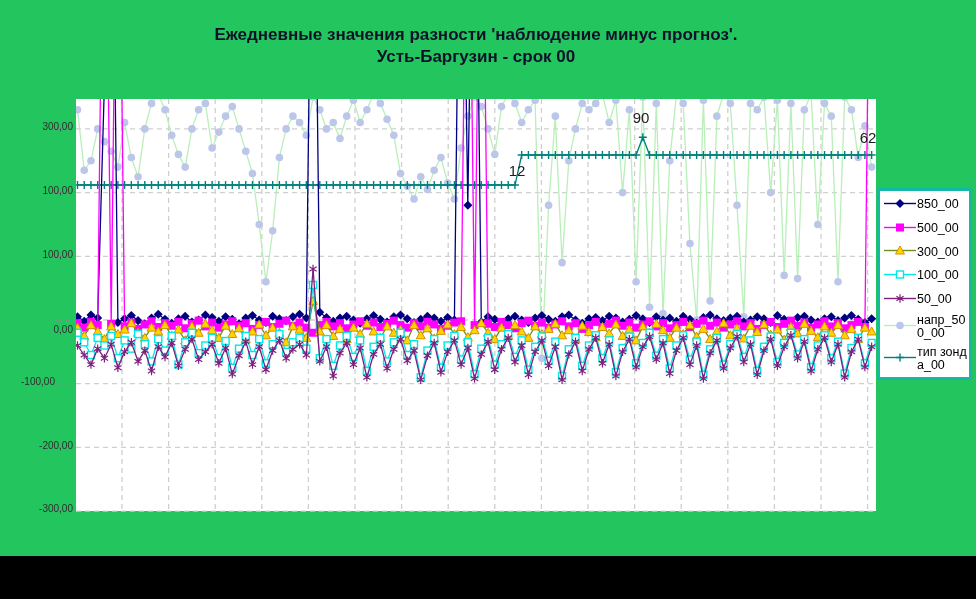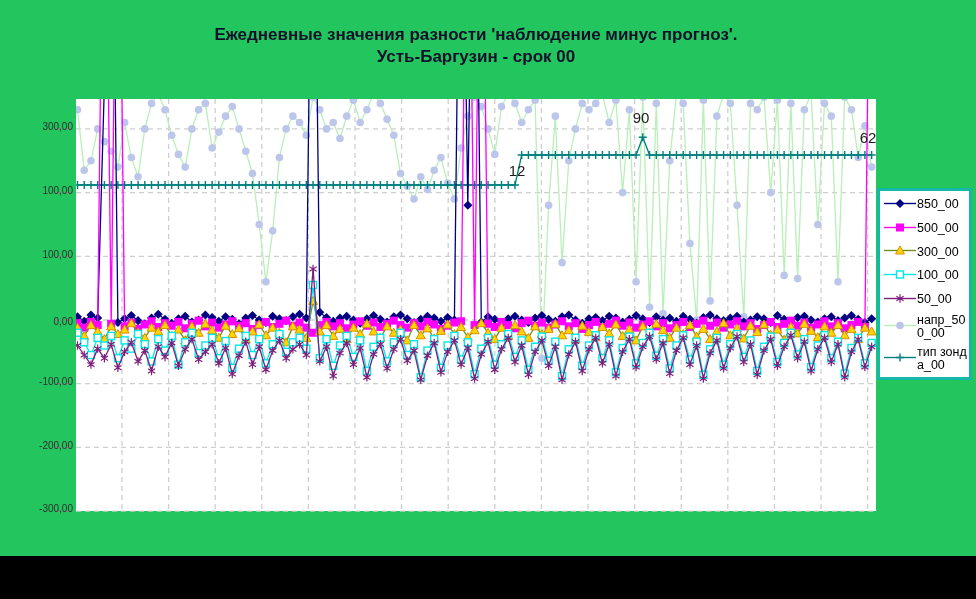--- a/index.html
+++ b/index.html
@@ -922,22 +922,22 @@
       <g clip-path="url(#plotClip)">
         <text x="517" y="176" fill="#1c1c1c" font-size="15" text-anchor="middle" font-family="&quot;Liberation Sans&quot;, sans-serif">12</text>
         <text x="641" y="123" fill="#1c1c1c" font-size="15" text-anchor="middle" font-family="&quot;Liberation Sans&quot;, sans-serif">90</text>
         <text x="868" y="143" fill="#1c1c1c" font-size="15" text-anchor="middle" font-family="&quot;Liberation Sans&quot;, sans-serif">62</text>
       </g>
     </svg>
 
   <div class="ylab" style="left:3px;top:121px;">300,00</div>
   <div class="ylab" style="left:3px;top:185px;">100,00</div>
   <div class="ylab" style="left:3px;top:249px;">100,00</div>
-  <div class="ylab" style="left:3px;top:316px;">0,00</div>
-  <div class="ylab" style="left:3px;top:376px;">-100,00</div>
+  <div class="ylab" style="left:3px;top:324px;">0,00</div>
+  <div class="ylab" style="left:3px;top:376px;text-align:center;">-100,00</div>
   <div class="ylab" style="left:3px;top:440px;">-200,00</div>
   <div class="ylab" style="left:3px;top:503px;">-300,00</div>
 
   <div id="legend">
     <div class="lg-item">
       <span class="lg-swatch"><svg width="34" height="13">
             <line x1="1" y1="6.5" x2="33" y2="6.5" stroke="#000080" stroke-width="1.4"></line>
             <g>
               <rect x="-3.2" y="-3.2" width="6.4" height="6.4" transform="translate(17,6.5) rotate(45)" fill="#000080"></rect>
             </g>

